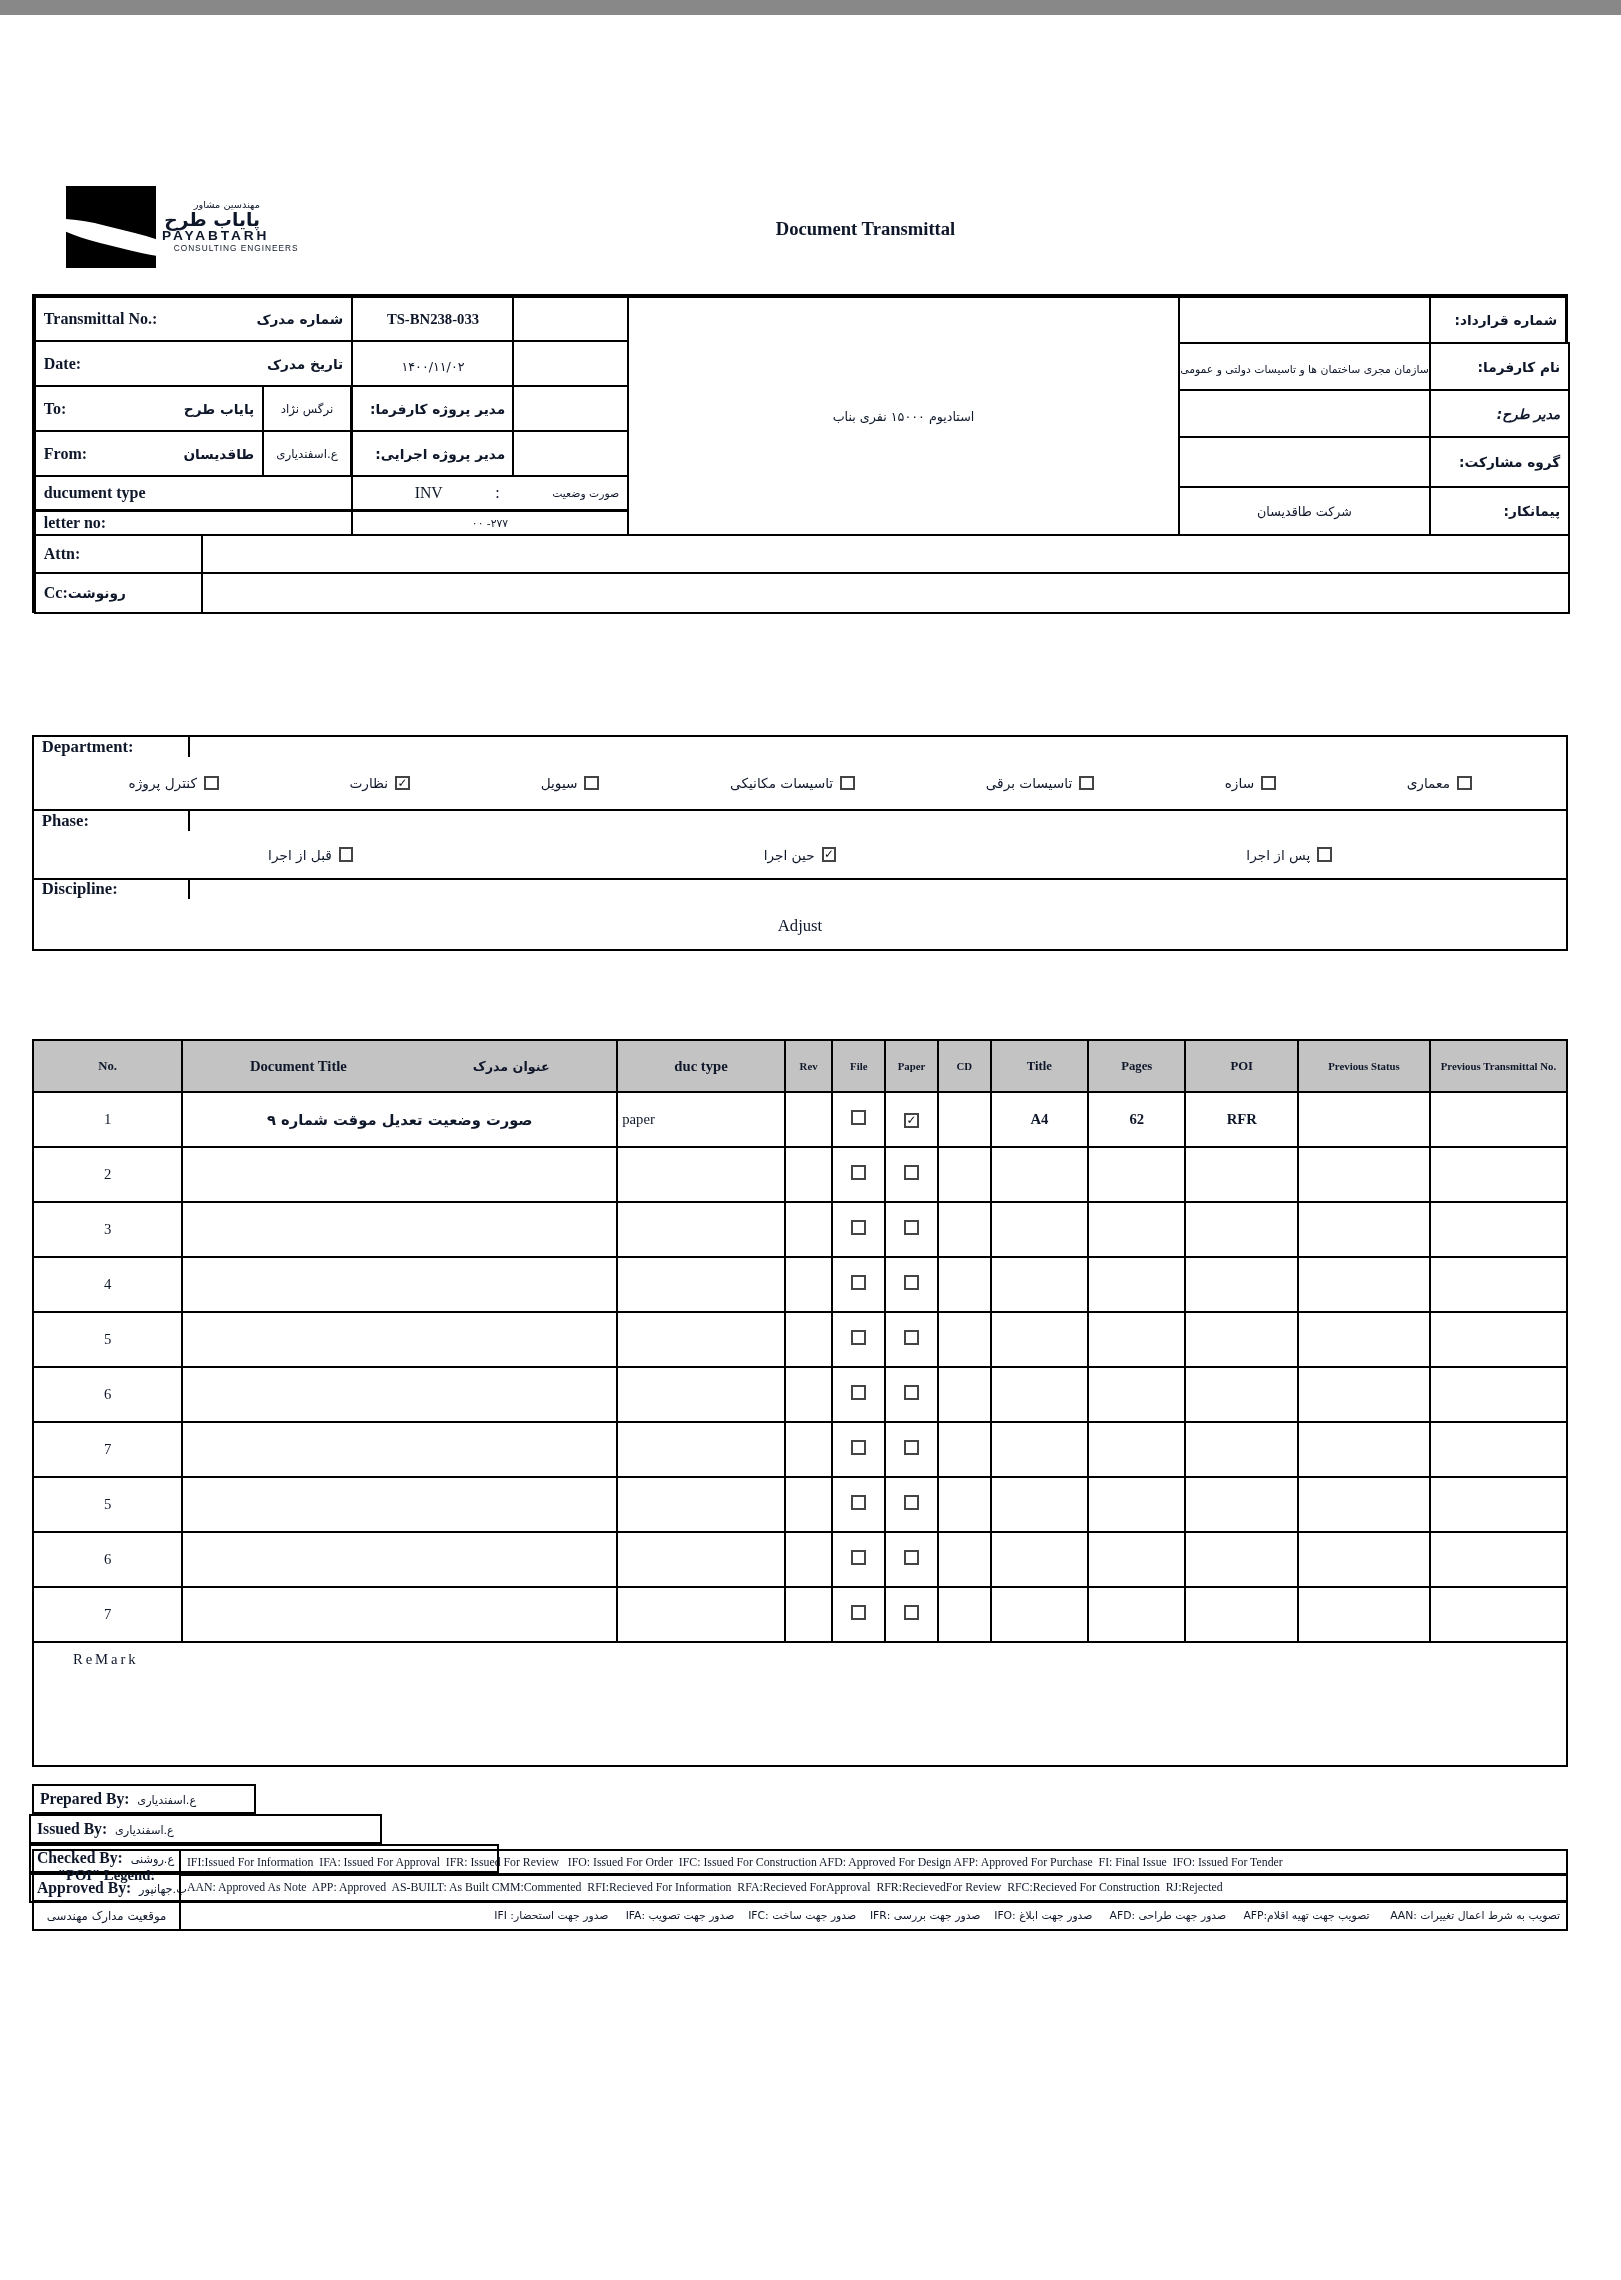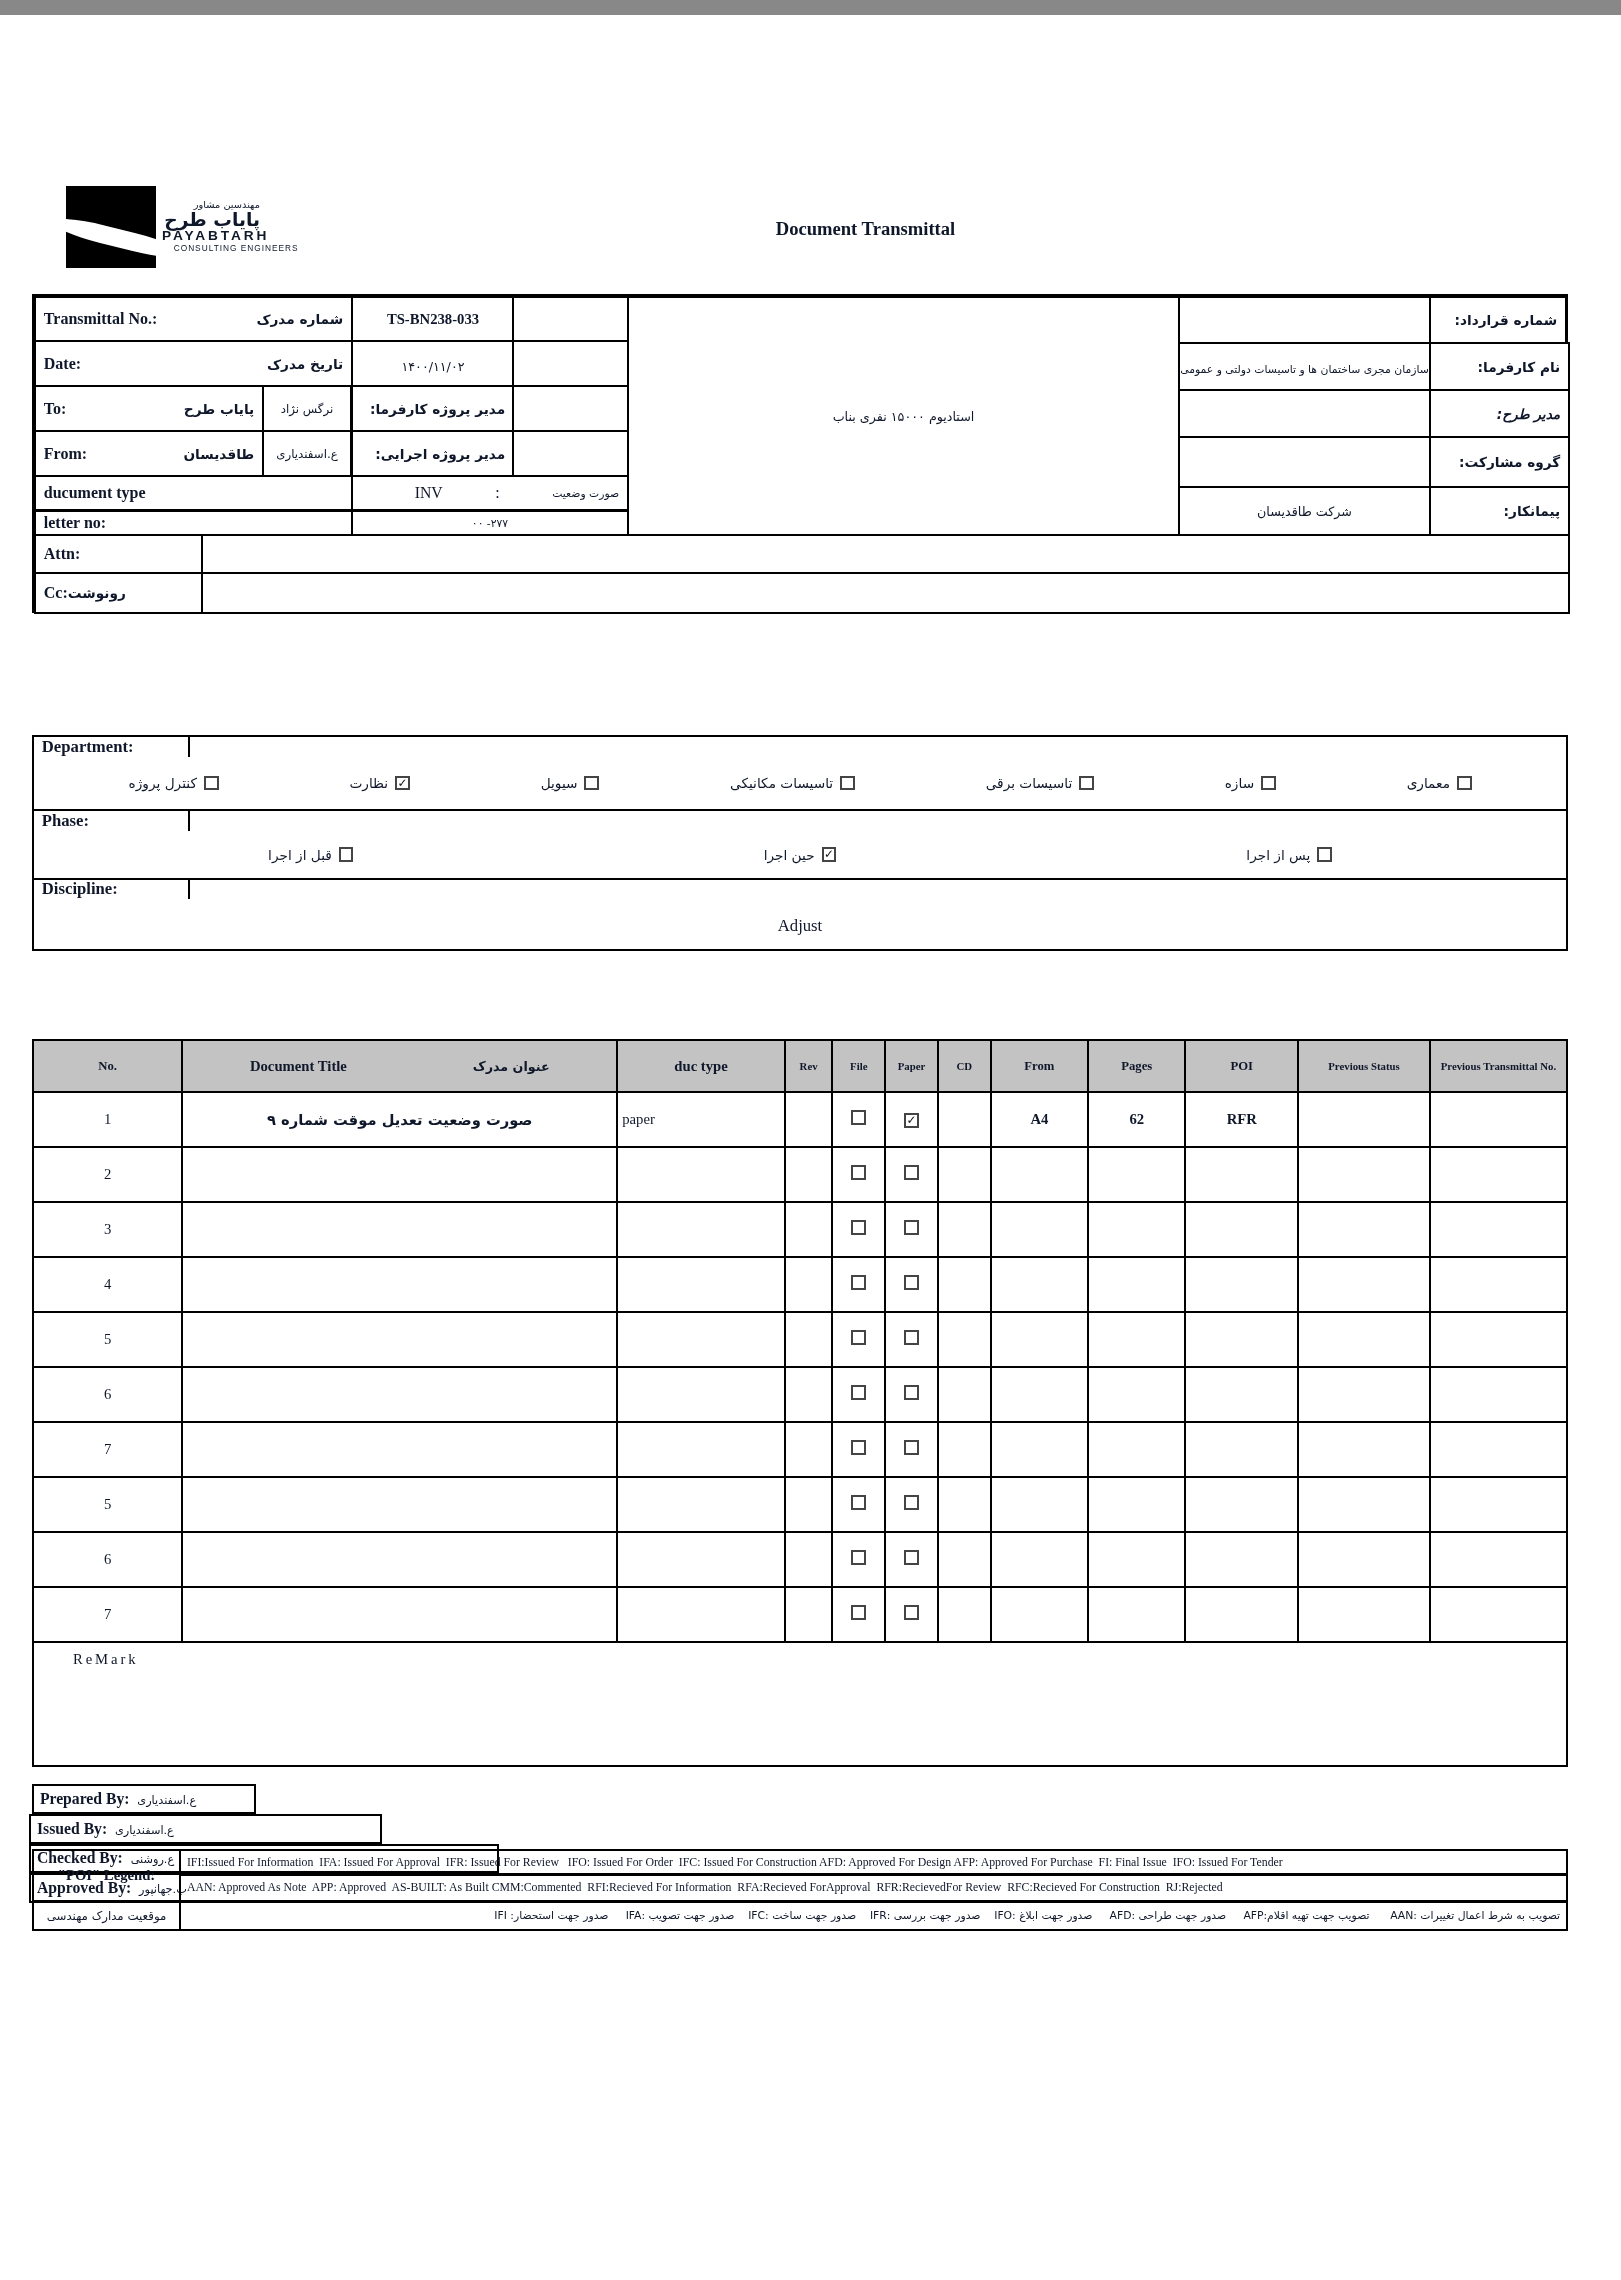--- a/index.html
+++ b/index.html
@@ -272,21 +272,21 @@
             <div class="th-title">
               <span style="font-size:14.7px;">Document Title</span>
               <span class="fa b" style="font-size:12.7px;">عنوان مدرک</span>
             </div>
           </th>
           <th style="font-size:14.7px;">duc type</th>
           <th style="font-size:10.8px;">Rev</th>
           <th style="font-size:10.8px;">File</th>
           <th style="font-size:10.8px;">Paper</th>
           <th style="font-size:10.8px;">CD</th>
-          <th>From</th>
+          <th>Title</th>
           <th>Pages</th>
           <th>POI</th>
           <th style="font-size:10.8px;">Previous Status</th>
           <th style="font-size:10.8px;">Previous Transmittal No.</th>
         </tr>
       </thead>
       <tbody id="rows-body">
           <tr>
             <td>1</td>
             <td class="fa row-title" dir="rtl">صورت وضعیت تعدیل موقت شماره ۹</td>

